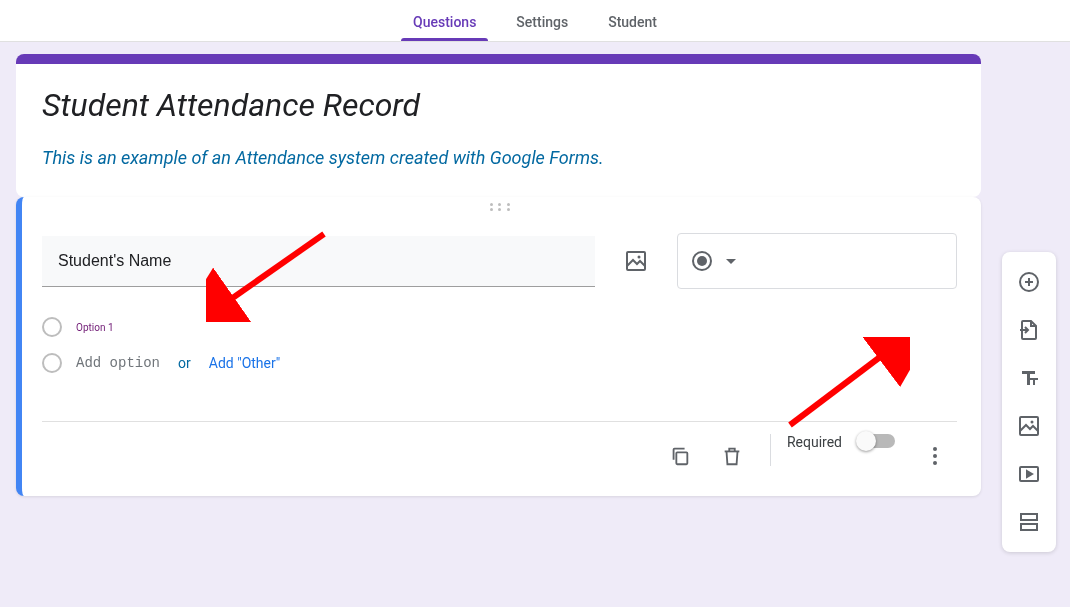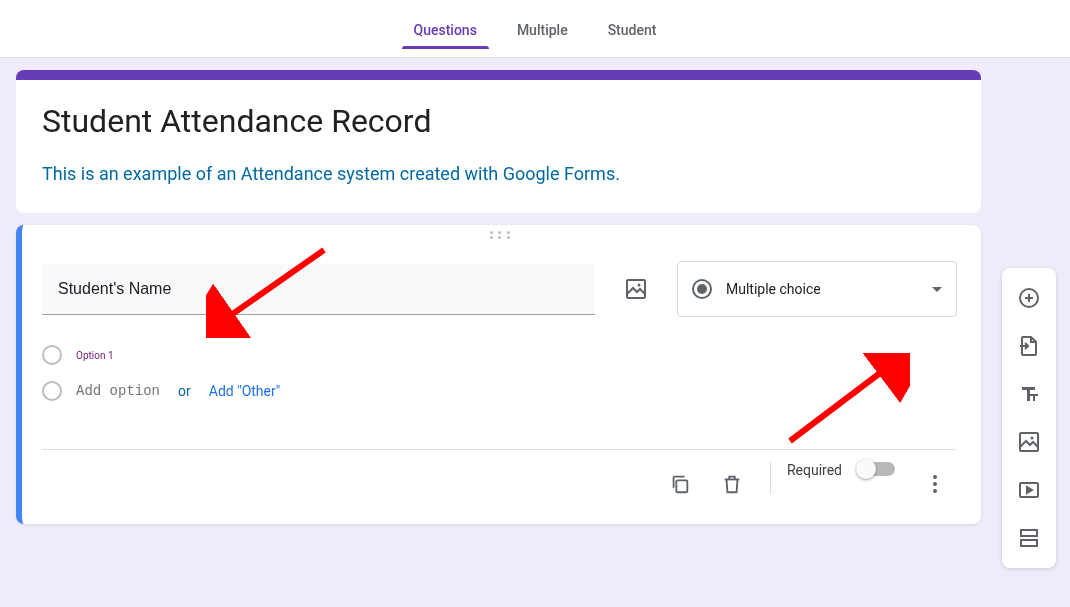--- a/index.html
+++ b/index.html
@@ -10,21 +10,21 @@
       height: 607px;
       overflow: hidden;
       position: relative;
     }
     .top-tabs {
       display: flex;
       justify-content: center;
       gap: 32px;
       border-bottom: 1px solid #e0e0e0;
       background: #fff;
-      height: 58px;
+      height: 42px;
       align-items: center;
     }
     .tab {
       font-size: 14px;
       font-weight: 500;
       color: #5f6368;
       padding: 12px 4px 10px;
       cursor: pointer;
       position: relative;
     }
@@ -49,21 +49,21 @@
     }
     .form-container {
       width: 965px;
       margin-left: 4px;
     }
     .header-card {
       background: #fff;
       border-radius: 8px;
       padding: 22px 26px 26px;
       border-top: 10px solid #673ab7;
-      margin-bottom: 12px;
+      font-style: italic;
     }
     .form-title {
       font-size: 32px;
       font-weight: 400;
       color: #202124;
       margin-bottom: 20px;
       letter-spacing: 0;
     }
     .form-description {
       font-size: 18px;
@@ -287,21 +287,21 @@
     .arrow-annotation {
       position: absolute;
       pointer-events: none;
     }
   </style>
 </head>
 <body>
 
 <div class="top-tabs">
   <div class="tab active">Questions</div>
-  <div class="tab">Multiple</div>
+  <div class="tab">Settings</div>
   <div class="tab">Student</div>
 </div>
 
 <div class="canvas-area">
   <div class="form-container">
 
     <div class="header-card">
       <div class="form-title">Student Attendance Record</div>
       <div class="form-description">This is an example of an Attendance system created with Google Forms.</div>
     </div>
@@ -322,21 +322,20 @@
           <input class="question-title-input" value="Student's Name" style="">
           <div class="image-btn">
             <svg width="24" height="24" viewBox="0 0 24 24" fill="none" stroke="currentColor" stroke-width="2">
               <rect x="3" y="3" width="18" height="18" rx="1"></rect>
               <path d="M3 17 L9 11 L13 15 L16 12 L21 17" fill="none"></path>
               <circle cx="15" cy="8" r="1.5" fill="currentColor" stroke="none"></circle>
             </svg>
           </div>
           <div class="type-selector">
             <div class="type-icon"></div>
-            <span class="type-label">Multiple choice</span>
             <div class="dropdown-arrow"></div>
           </div>
         </div>
 
         <div class="option-row">
           <div class="radio-circle"></div>
           <span class="option-text">Option 1</span>
         </div>
 
         <div class="option-row">

